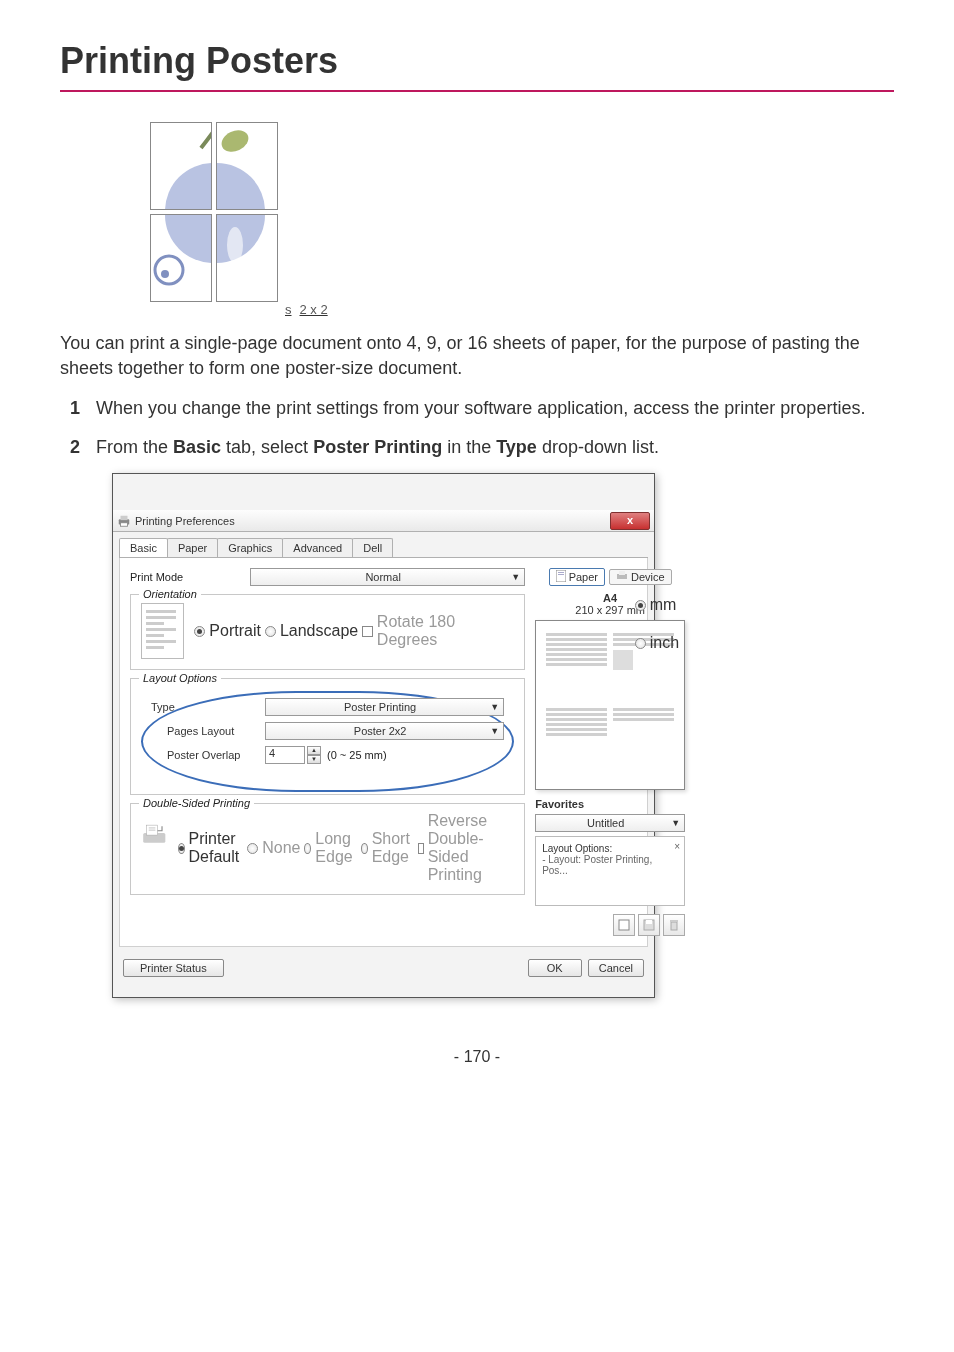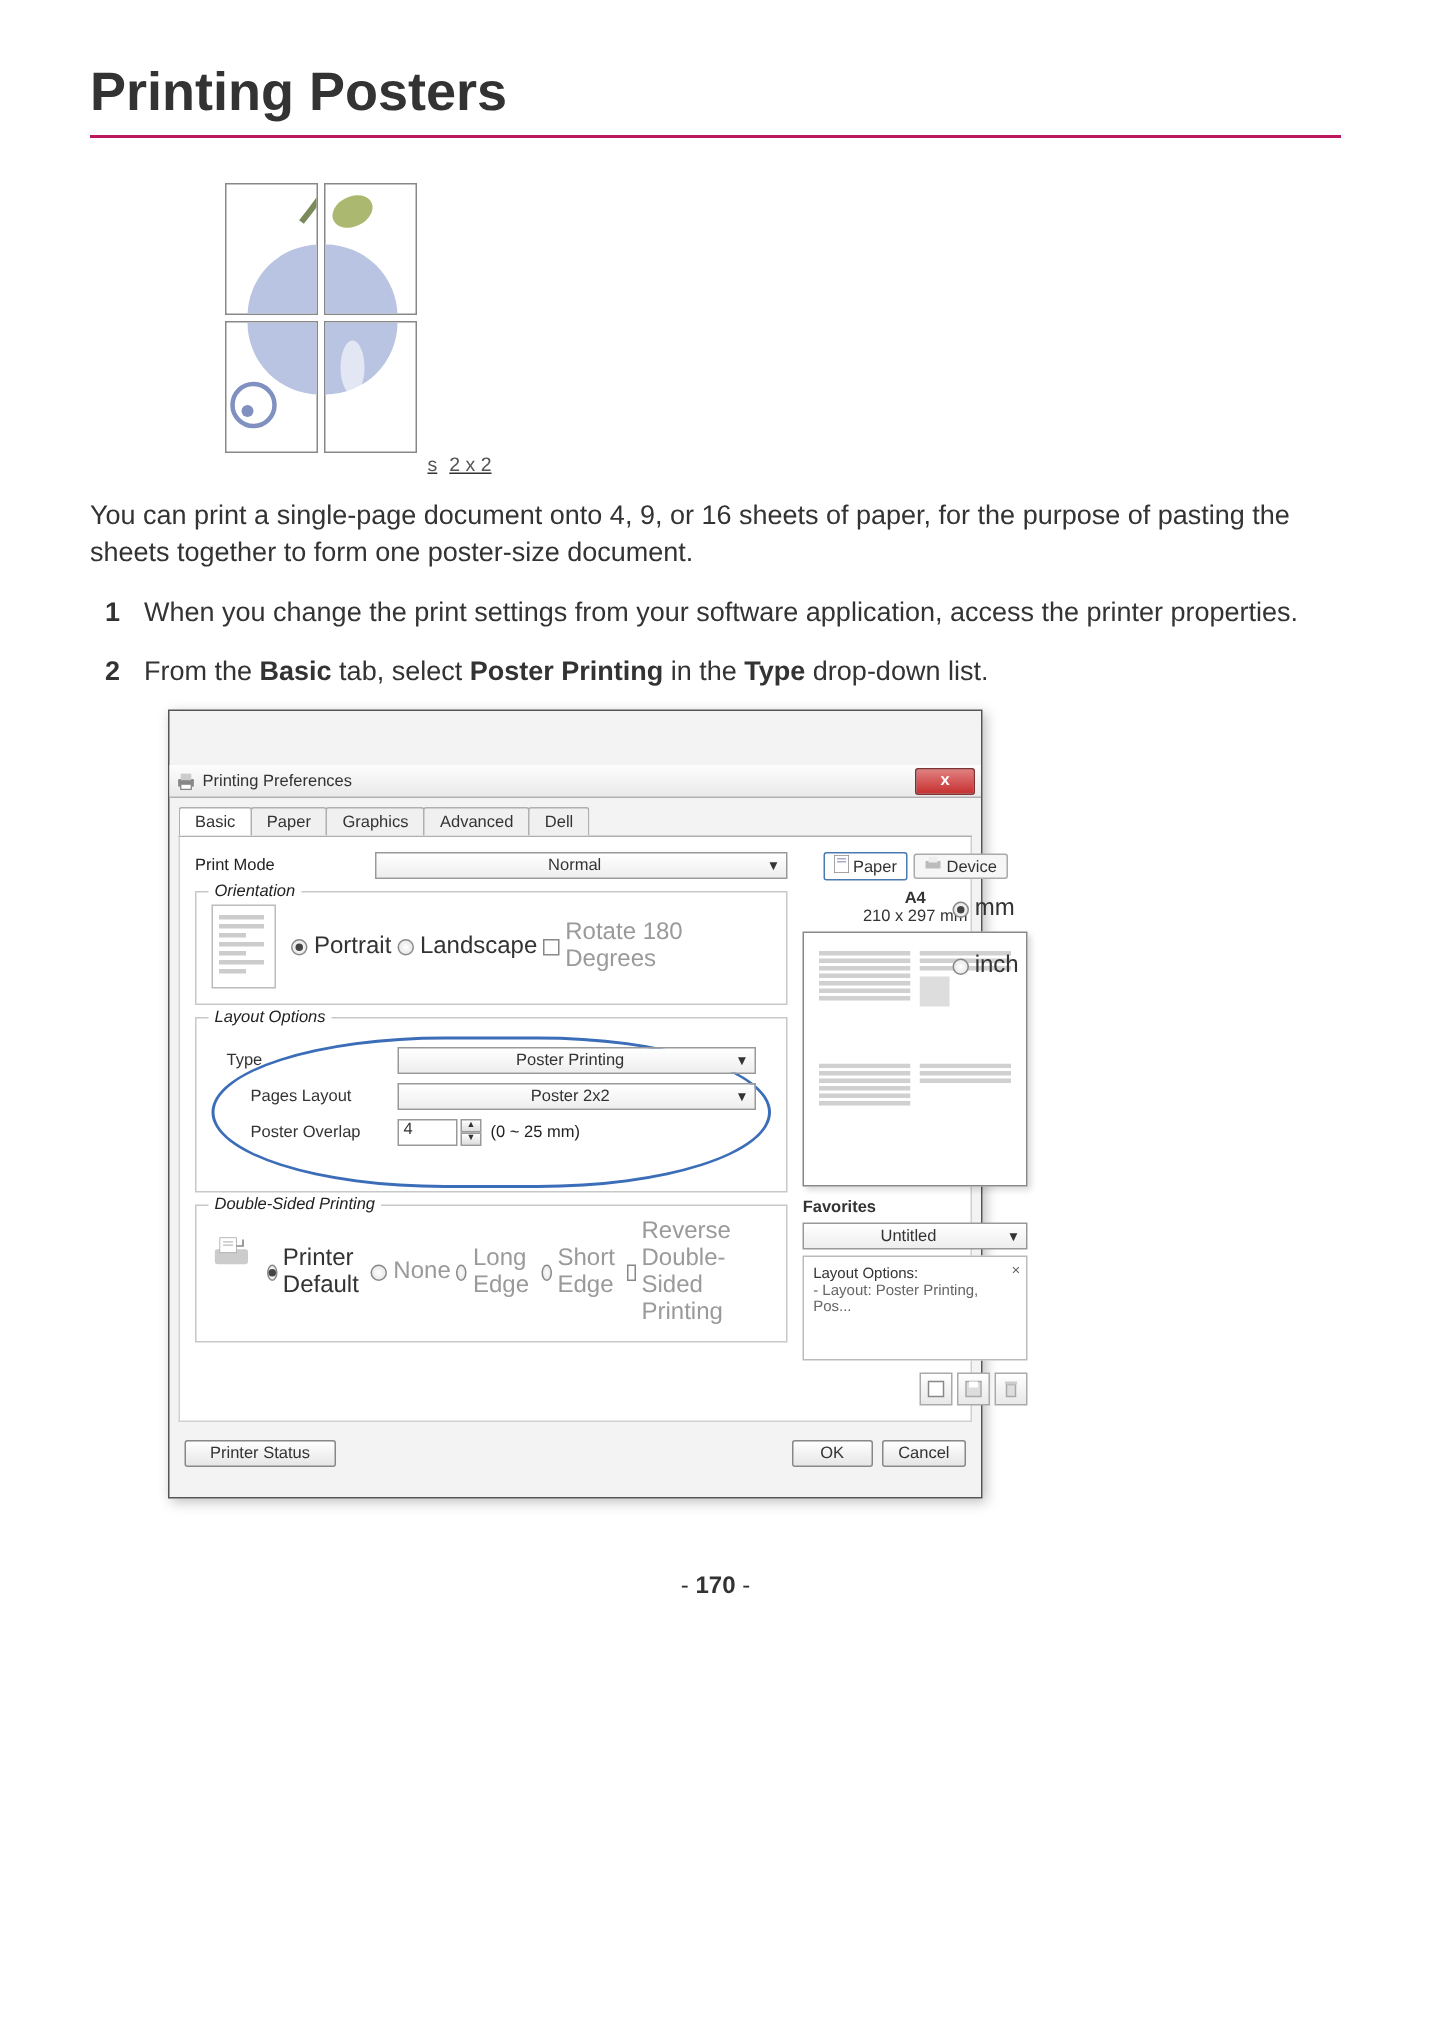--- a/index.html
+++ b/index.html
@@ -68,21 +68,21 @@
 .fav-box { border: 1px solid #bbb; padding: 6px; font-size: 10px; min-height: 70px; position: relative; background: #fff; }
 .fav-x { position: absolute; right: 4px; top: 4px; font-size: 10px; color: #666; }
 .fav-icons { display: flex; gap: 3px; justify-content: flex-end; margin-top: 8px; }
 .fav-icon-btn { width: 22px; height: 22px; border: 1px solid #aaa; background: linear-gradient(#fff,#e8e8e8); display: flex; align-items: center; justify-content: center; }
 .dialog-footer { display: flex; justify-content: space-between; padding: 6px 10px 20px; }
 .btn { border: 1px solid #888; background: linear-gradient(#fff,#e6e6e6); padding: 2px 16px; font-size: 11px; border-radius: 2px; min-width: 60px; text-align: center; }
 .btn-small { min-width: 54px; padding: 2px 10px; }
 .footer-right { display: flex; gap: 6px; }
 .page-number { text-align: center; font-size: 16px; margin-top: 50px; }
 .page-number .dash { font-weight: normal; }
-.page-number .num { font-weight: bold; }
+.page-number .num { font-weight: normal; }
 </style>
 </head>
 <body>
 
 <h1 class="page-title">Printing Posters</h1>
 
 <div class="poster-illustration">
   <div class="poster-grid">
     <div class="poster-cell">
       <svg viewBox="0 0 62 88" width="62" height="88">

